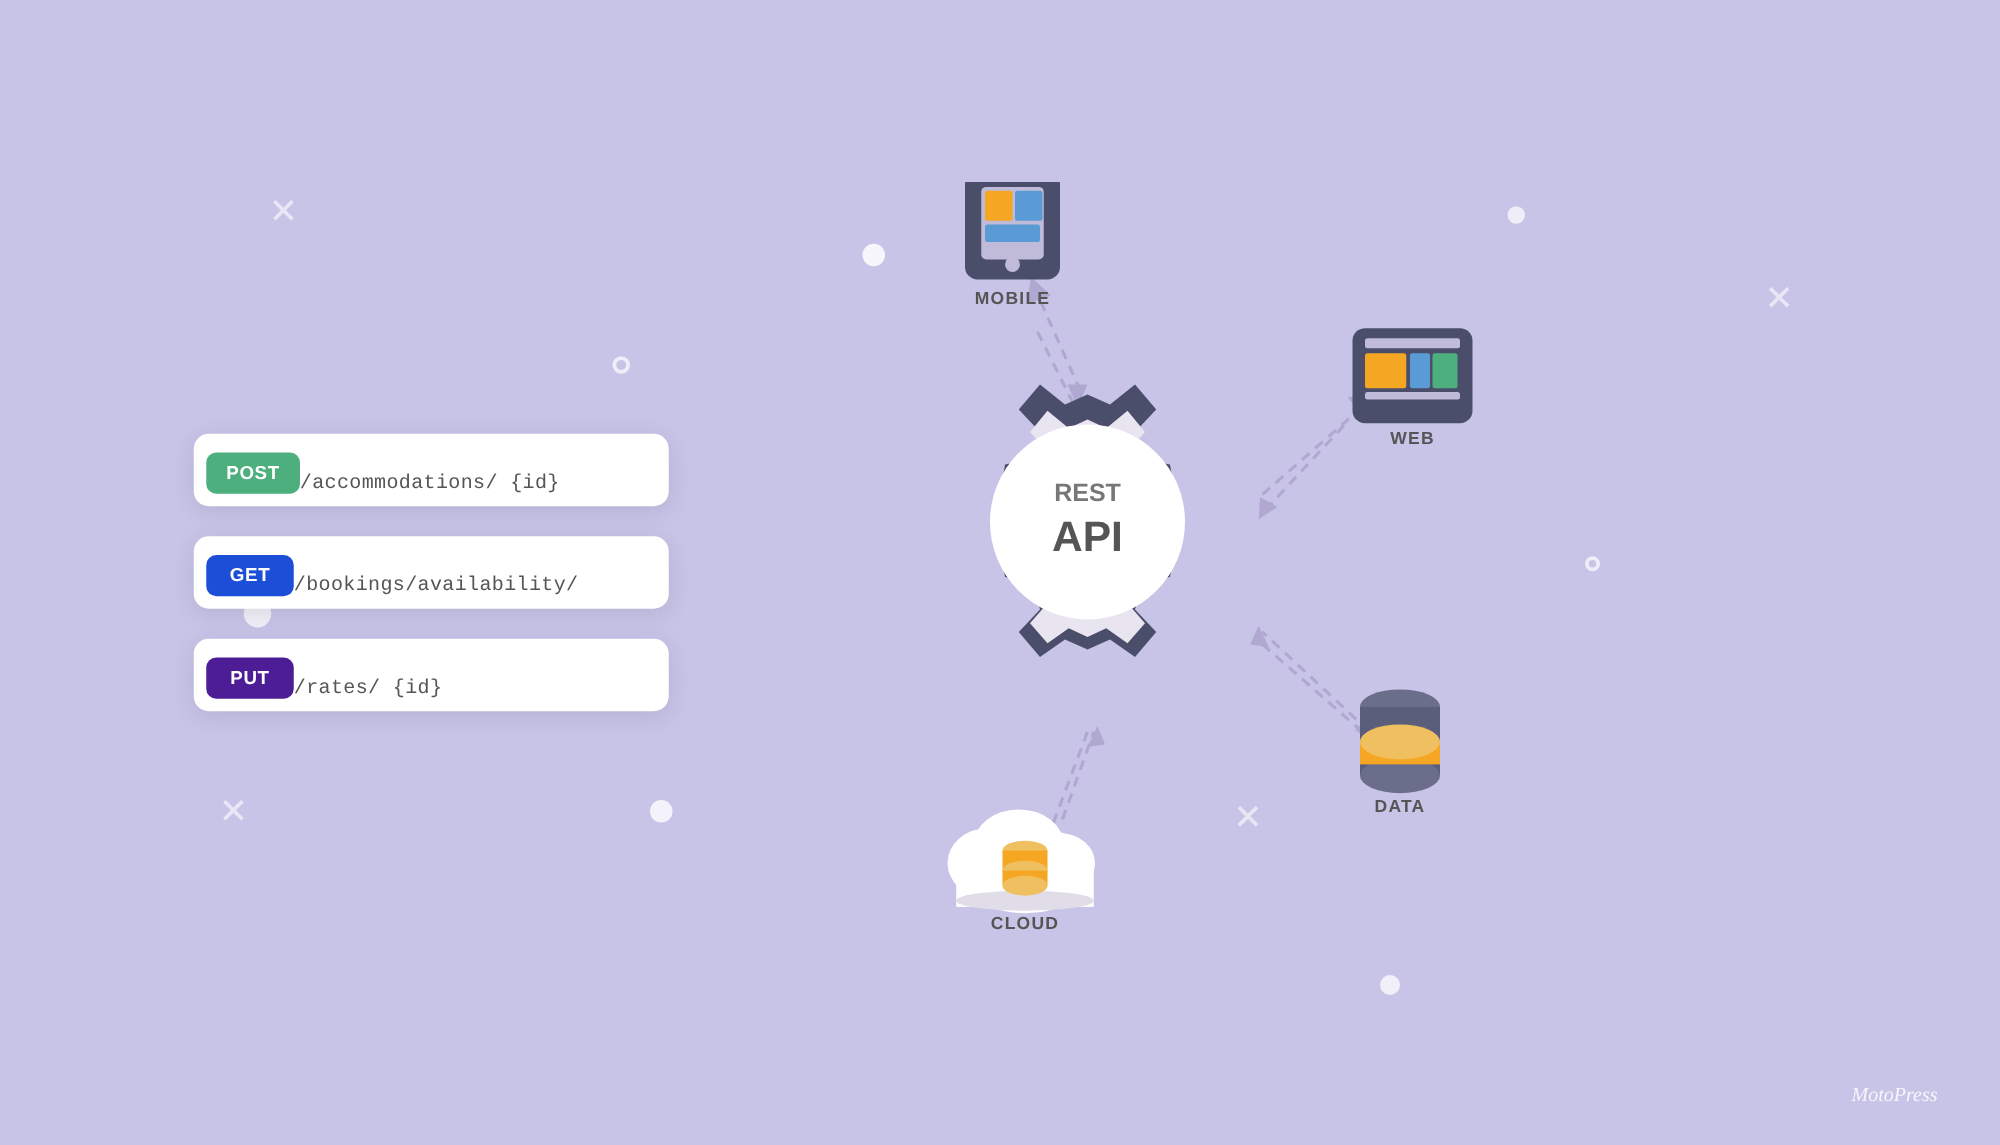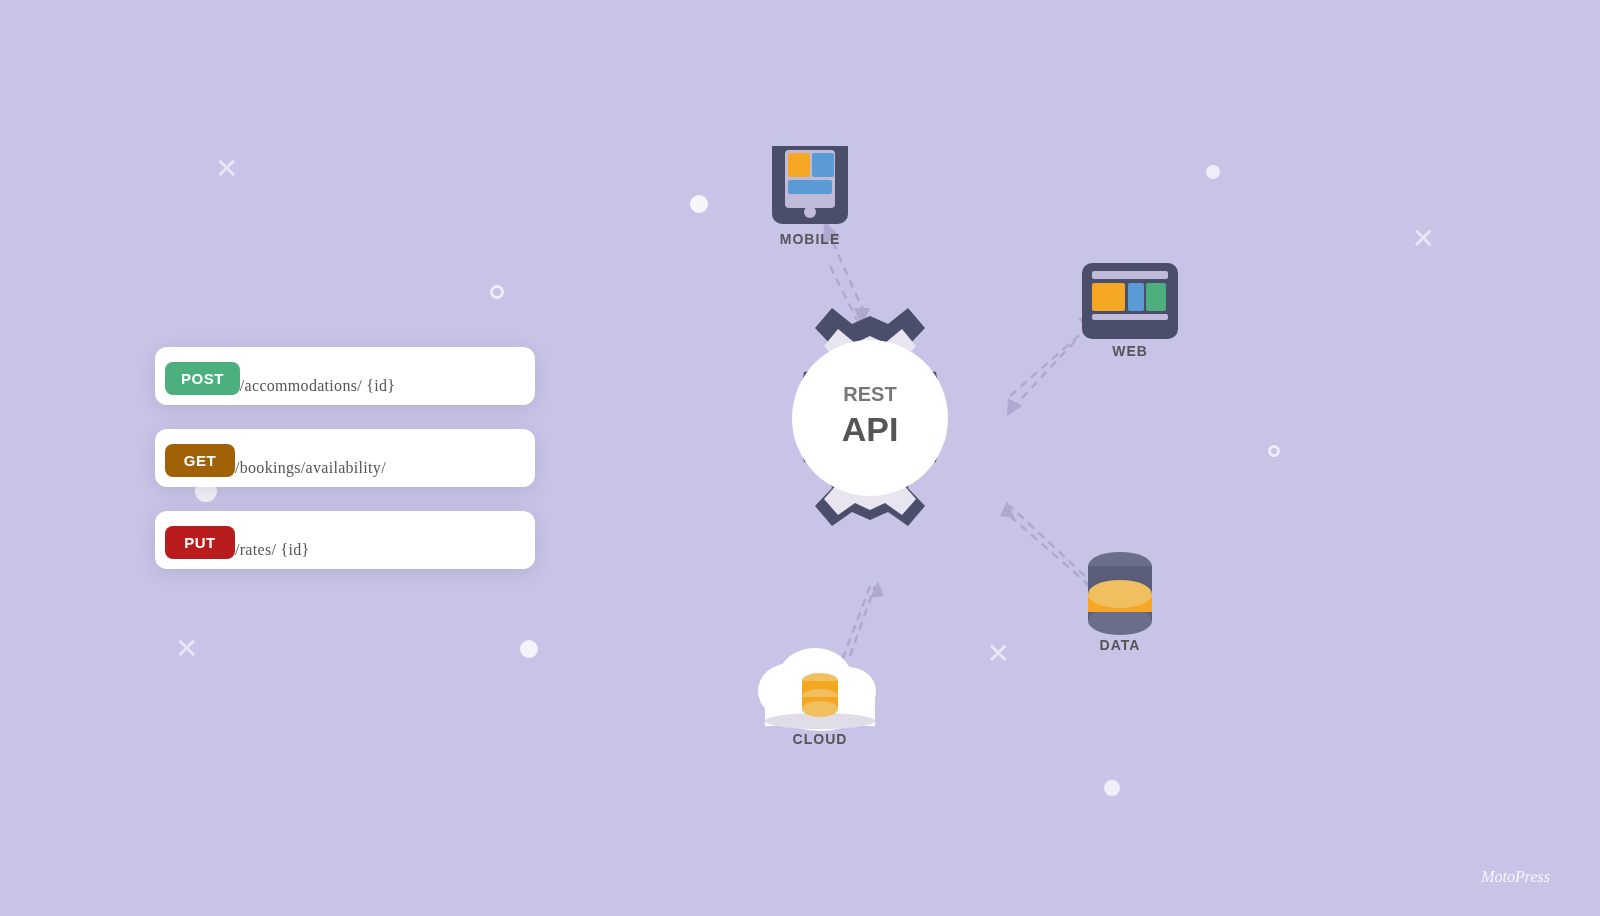--- a/index.html
+++ b/index.html
@@ -48,27 +48,27 @@
       border-radius: 8px;
       color: white;
       font-weight: bold;
       font-size: 15px;
       letter-spacing: 0.5px;
       min-width: 70px;
       text-align: center;
     }
 
     .method-post { background: #4caf7d; }
-    .method-get { background: #a16207; }
-    .method-put { background: #b91c1c; }
+    .method-get { background: #1d4ed8; }
+    .method-put { background: #4c1d95; }
 
     .endpoint-path {
       font-size: 16px;
       color: #555;
-      font-family: Liberation Serif, serif;
+      font-family: Liberation Mono, monospace;
       letter-spacing: 0.3px;
       margin-top: 20px;
     }
 
     
     .deco-x {
       position: absolute;
       font-size: 28px;
       color: rgba(255,255,255,0.6);
       font-weight: 300;

